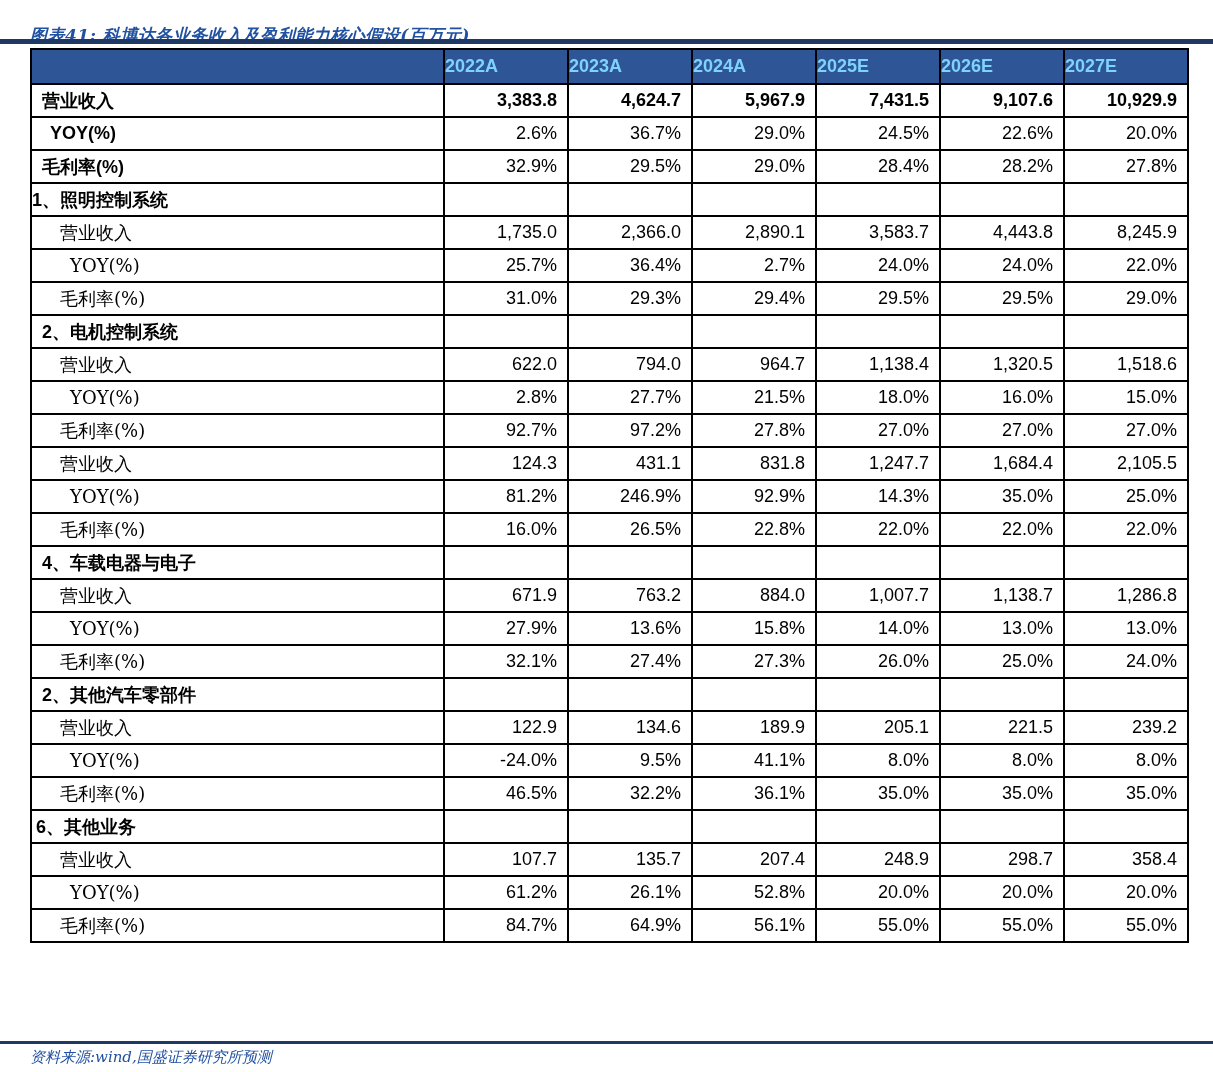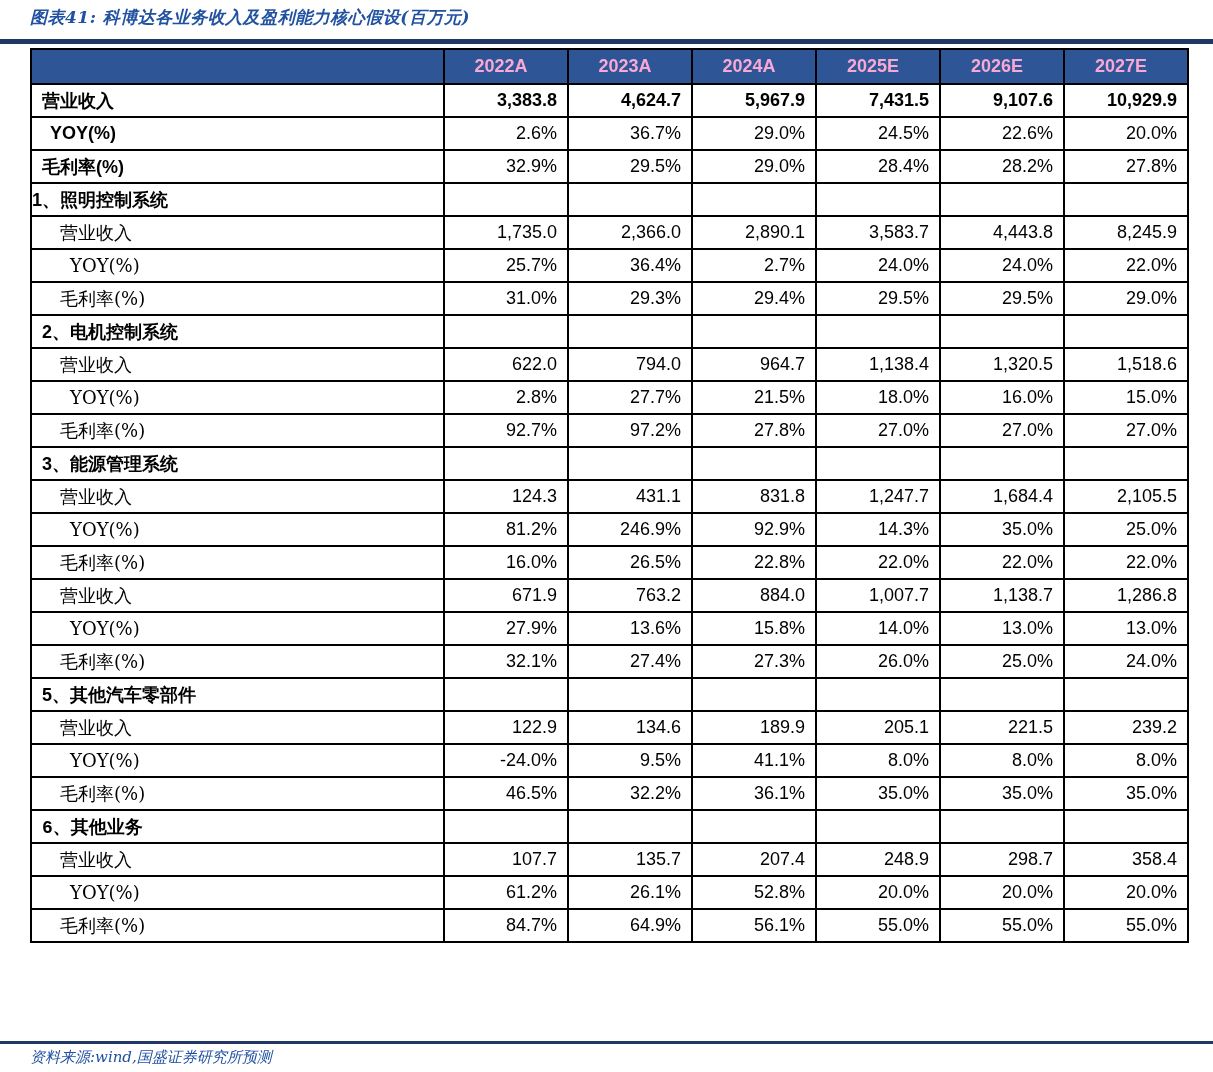--- a/index.html
+++ b/index.html
@@ -13,21 +13,21 @@
   body{
     width:1213px;height:1072px;
     font-family:"Liberation Sans","DejaVu Sans",sans-serif;
     color:#000;
     position:relative;
     overflow:hidden;
   }
   .page{position:relative;width:1213px;height:1072px;}
 
   .fig-title{
-    position:absolute;left:30px;top:6px;
+    position:absolute;left:30px;top:24px;
     font-family:"DejaVu Serif","Liberation Serif",serif;
     font-style:italic;font-weight:bold;
     font-size:17px;letter-spacing:0.5px;
     color:var(--title-blue);
     white-space:nowrap;
   }
   .rule{position:absolute;left:0;width:1213px;background:var(--navy);}
   .rule-top{top:39px;height:5px;}
   .rule-bottom{top:1041px;height:3px;}
 
@@ -40,23 +40,23 @@
   .data-table th,.data-table td{
     border:2px solid var(--grid);
     height:31px;
     padding:0;
     font-size:18px;
     overflow:hidden;
     white-space:nowrap;
   }
   .data-table thead th{
     background:var(--header-blue);
-    color:#f9a8d4;
+    color:#7dd3fc;
     font-weight:bold;
-    text-align:center;
+    text-align:left;
     padding-right:10px;
     height:33px;
   }
   .data-table td.val{
     text-align:right;
     padding-right:10px;
     background:#ffffff;
   }
   .data-table td.label{
     text-align:left;
@@ -204,29 +204,20 @@
         </tr>
         <tr class="sub">
           <td class="label" style="padding-left: 28px;">毛利率(%)</td>
           <td class="val">92.7%</td>
           <td class="val">97.2%</td>
           <td class="val">27.8%</td>
           <td class="val">27.0%</td>
           <td class="val">27.0%</td>
           <td class="val">27.0%</td>
         </tr>
-        <tr class="section">
-          <td class="label" style="padding-left: 10px;">3、能源管理系统</td>
-          <td class="val"></td>
-          <td class="val"></td>
-          <td class="val"></td>
-          <td class="val"></td>
-          <td class="val"></td>
-          <td class="val"></td>
-        </tr>
         <tr class="sub">
           <td class="label" style="padding-left: 28px;">营业收入</td>
           <td class="val">124.3</td>
           <td class="val">431.1</td>
           <td class="val">831.8</td>
           <td class="val">1,247.7</td>
           <td class="val">1,684.4</td>
           <td class="val">2,105.5</td>
         </tr>
         <tr class="sub">
@@ -240,20 +231,29 @@
         </tr>
         <tr class="sub">
           <td class="label" style="padding-left: 28px;">毛利率(%)</td>
           <td class="val">16.0%</td>
           <td class="val">26.5%</td>
           <td class="val">22.8%</td>
           <td class="val">22.0%</td>
           <td class="val">22.0%</td>
           <td class="val">22.0%</td>
         </tr>
+        <tr class="section">
+          <td class="label" style="padding-left: 10px;">4、车载电器与电子</td>
+          <td class="val"></td>
+          <td class="val"></td>
+          <td class="val"></td>
+          <td class="val"></td>
+          <td class="val"></td>
+          <td class="val"></td>
+        </tr>
         <tr class="sub">
           <td class="label" style="padding-left: 28px;">营业收入</td>
           <td class="val">671.9</td>
           <td class="val">763.2</td>
           <td class="val">884.0</td>
           <td class="val">1,007.7</td>
           <td class="val">1,138.7</td>
           <td class="val">1,286.8</td>
         </tr>
         <tr class="sub">
@@ -268,21 +268,21 @@
         <tr class="sub">
           <td class="label" style="padding-left: 28px;">毛利率(%)</td>
           <td class="val">32.1%</td>
           <td class="val">27.4%</td>
           <td class="val">27.3%</td>
           <td class="val">26.0%</td>
           <td class="val">25.0%</td>
           <td class="val">24.0%</td>
         </tr>
         <tr class="section">
-          <td class="label" style="padding-left: 10px;">5、其他汽车零部件</td>
+          <td class="label" style="padding-left: 10px;">2、其他汽车零部件</td>
           <td class="val"></td>
           <td class="val"></td>
           <td class="val"></td>
           <td class="val"></td>
           <td class="val"></td>
           <td class="val"></td>
         </tr>
         <tr class="sub">
           <td class="label" style="padding-left: 28px;">营业收入</td>
           <td class="val">122.9</td>
@@ -304,21 +304,21 @@
         <tr class="sub">
           <td class="label" style="padding-left: 28px;">毛利率(%)</td>
           <td class="val">46.5%</td>
           <td class="val">32.2%</td>
           <td class="val">36.1%</td>
           <td class="val">35.0%</td>
           <td class="val">35.0%</td>
           <td class="val">35.0%</td>
         </tr>
         <tr class="section">
-          <td class="label" style="padding-left: 10px; font-family: Liberation Mono, monospace;">6、其他业务</td>
+          <td class="label" style="padding-left: 4px;">6、其他业务</td>
           <td class="val"></td>
           <td class="val"></td>
           <td class="val"></td>
           <td class="val"></td>
           <td class="val"></td>
           <td class="val"></td>
         </tr>
         <tr class="sub">
           <td class="label" style="padding-left: 28px;">营业收入</td>
           <td class="val">107.7</td>

